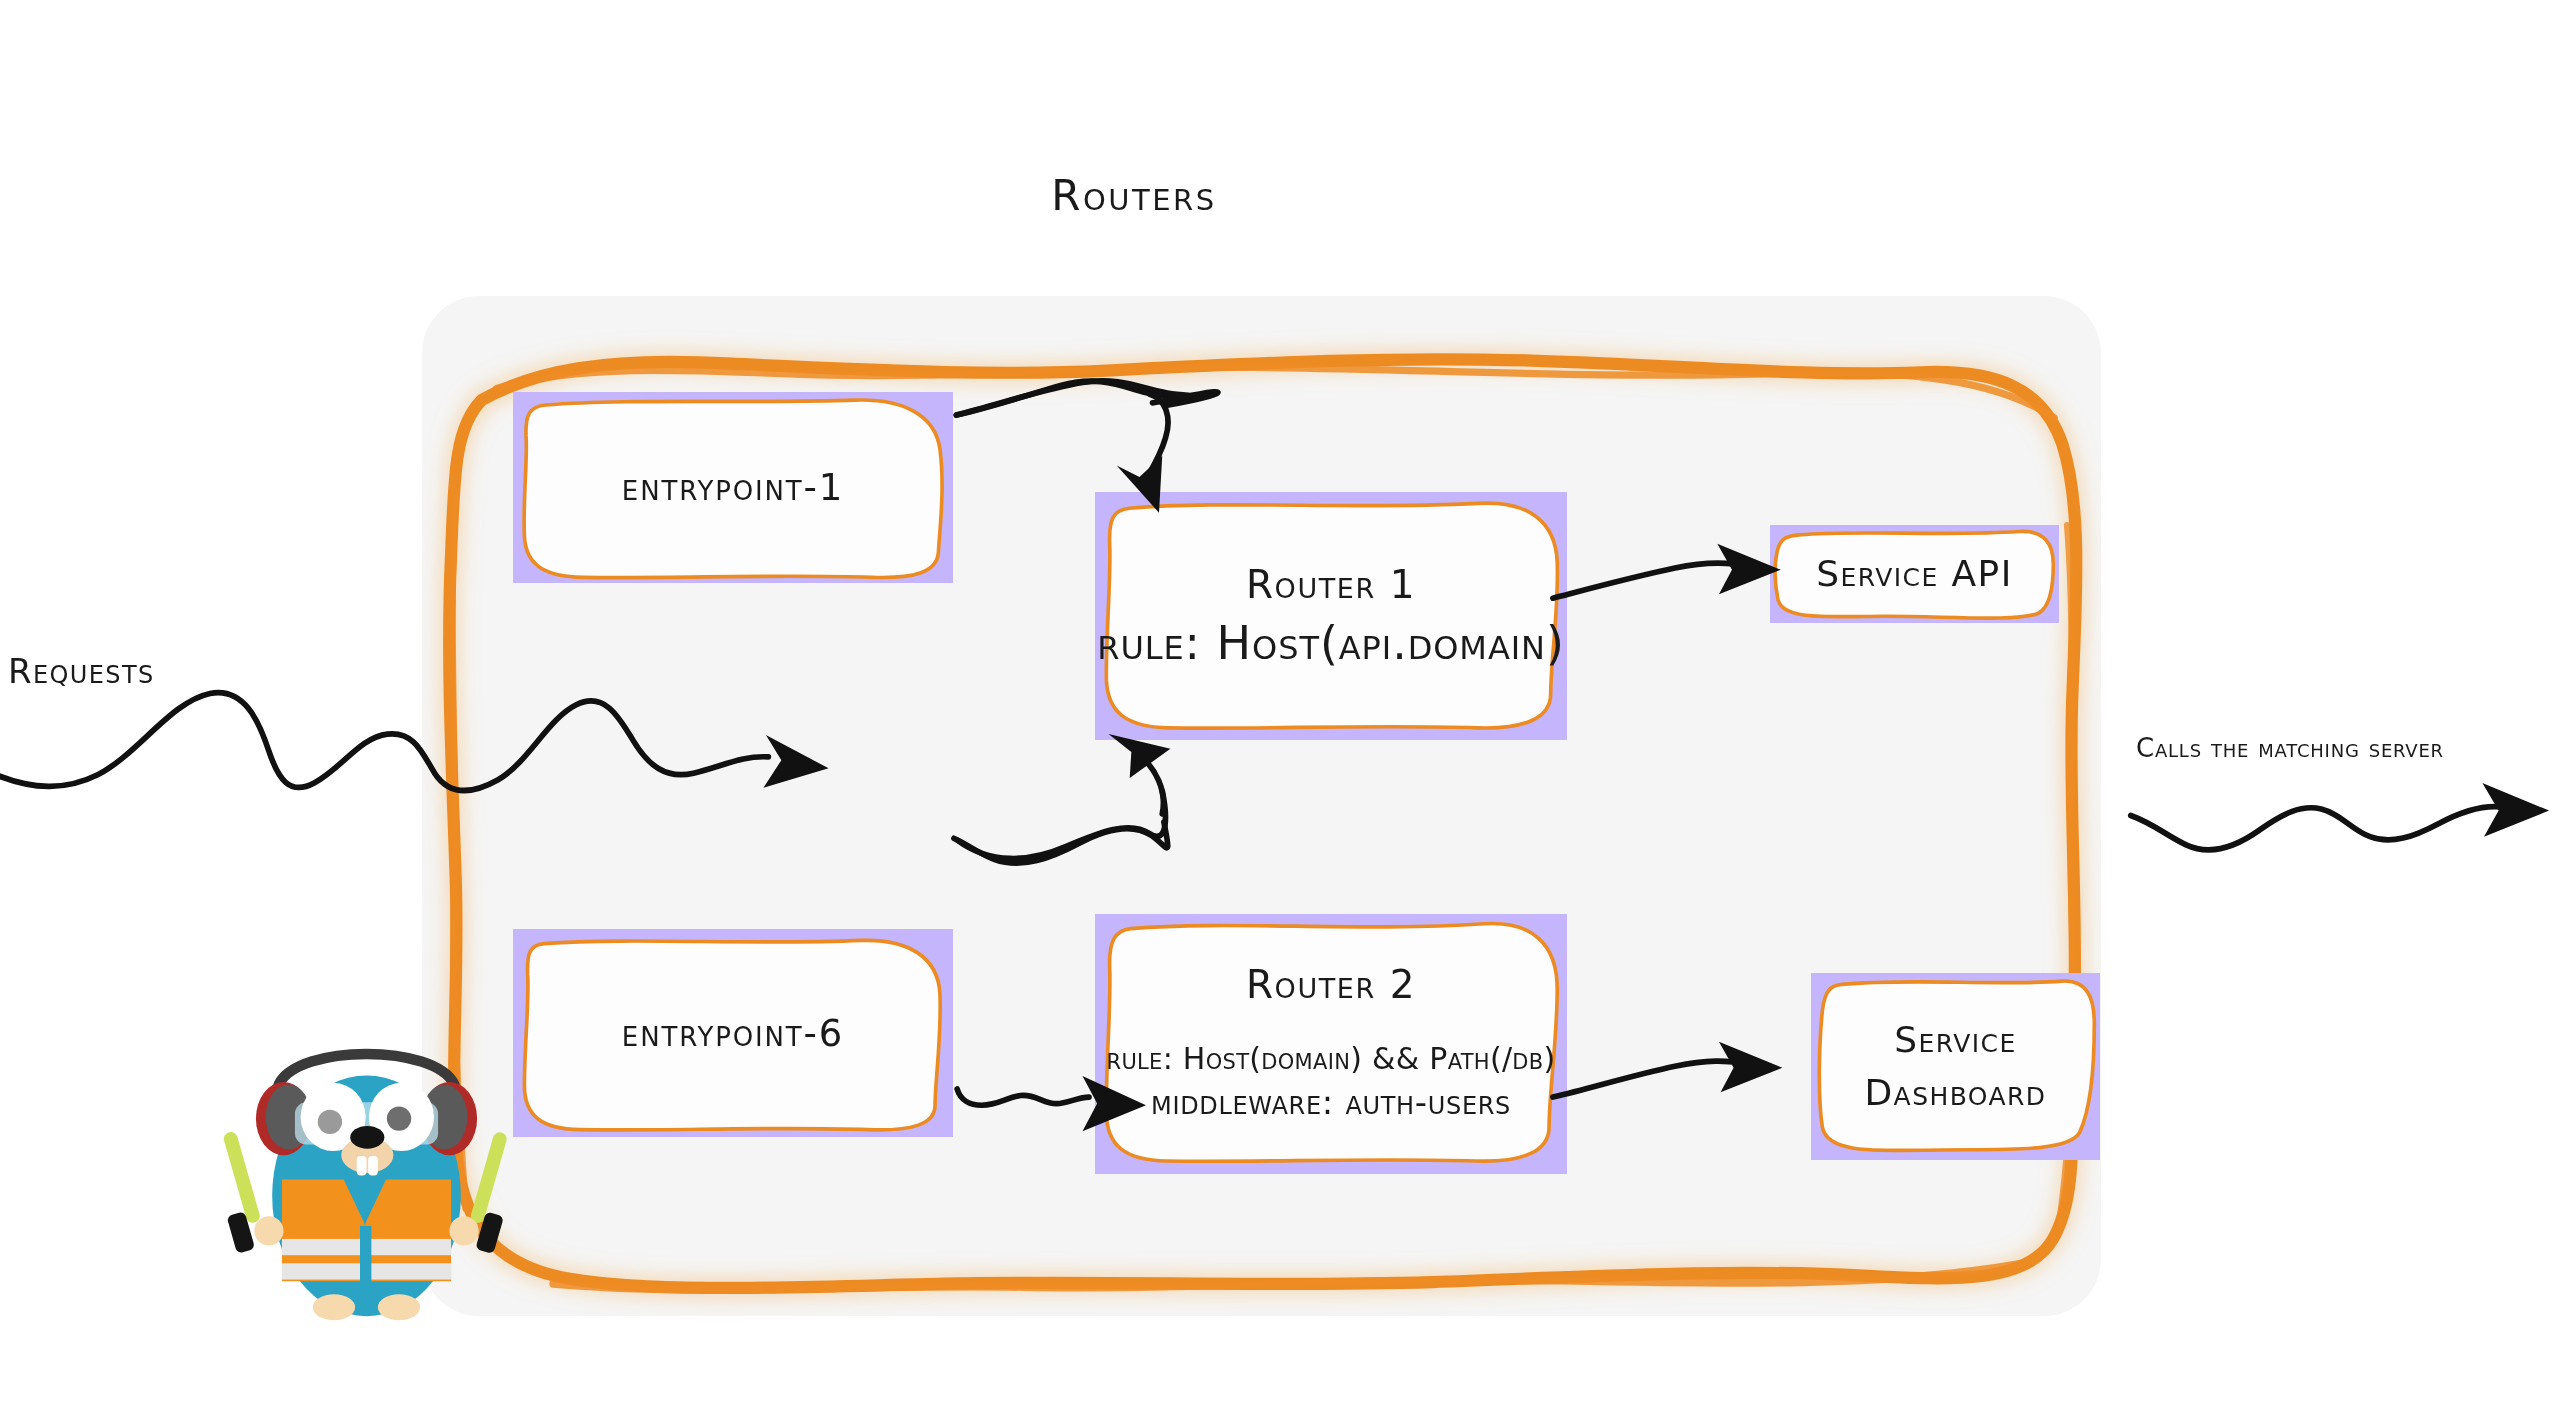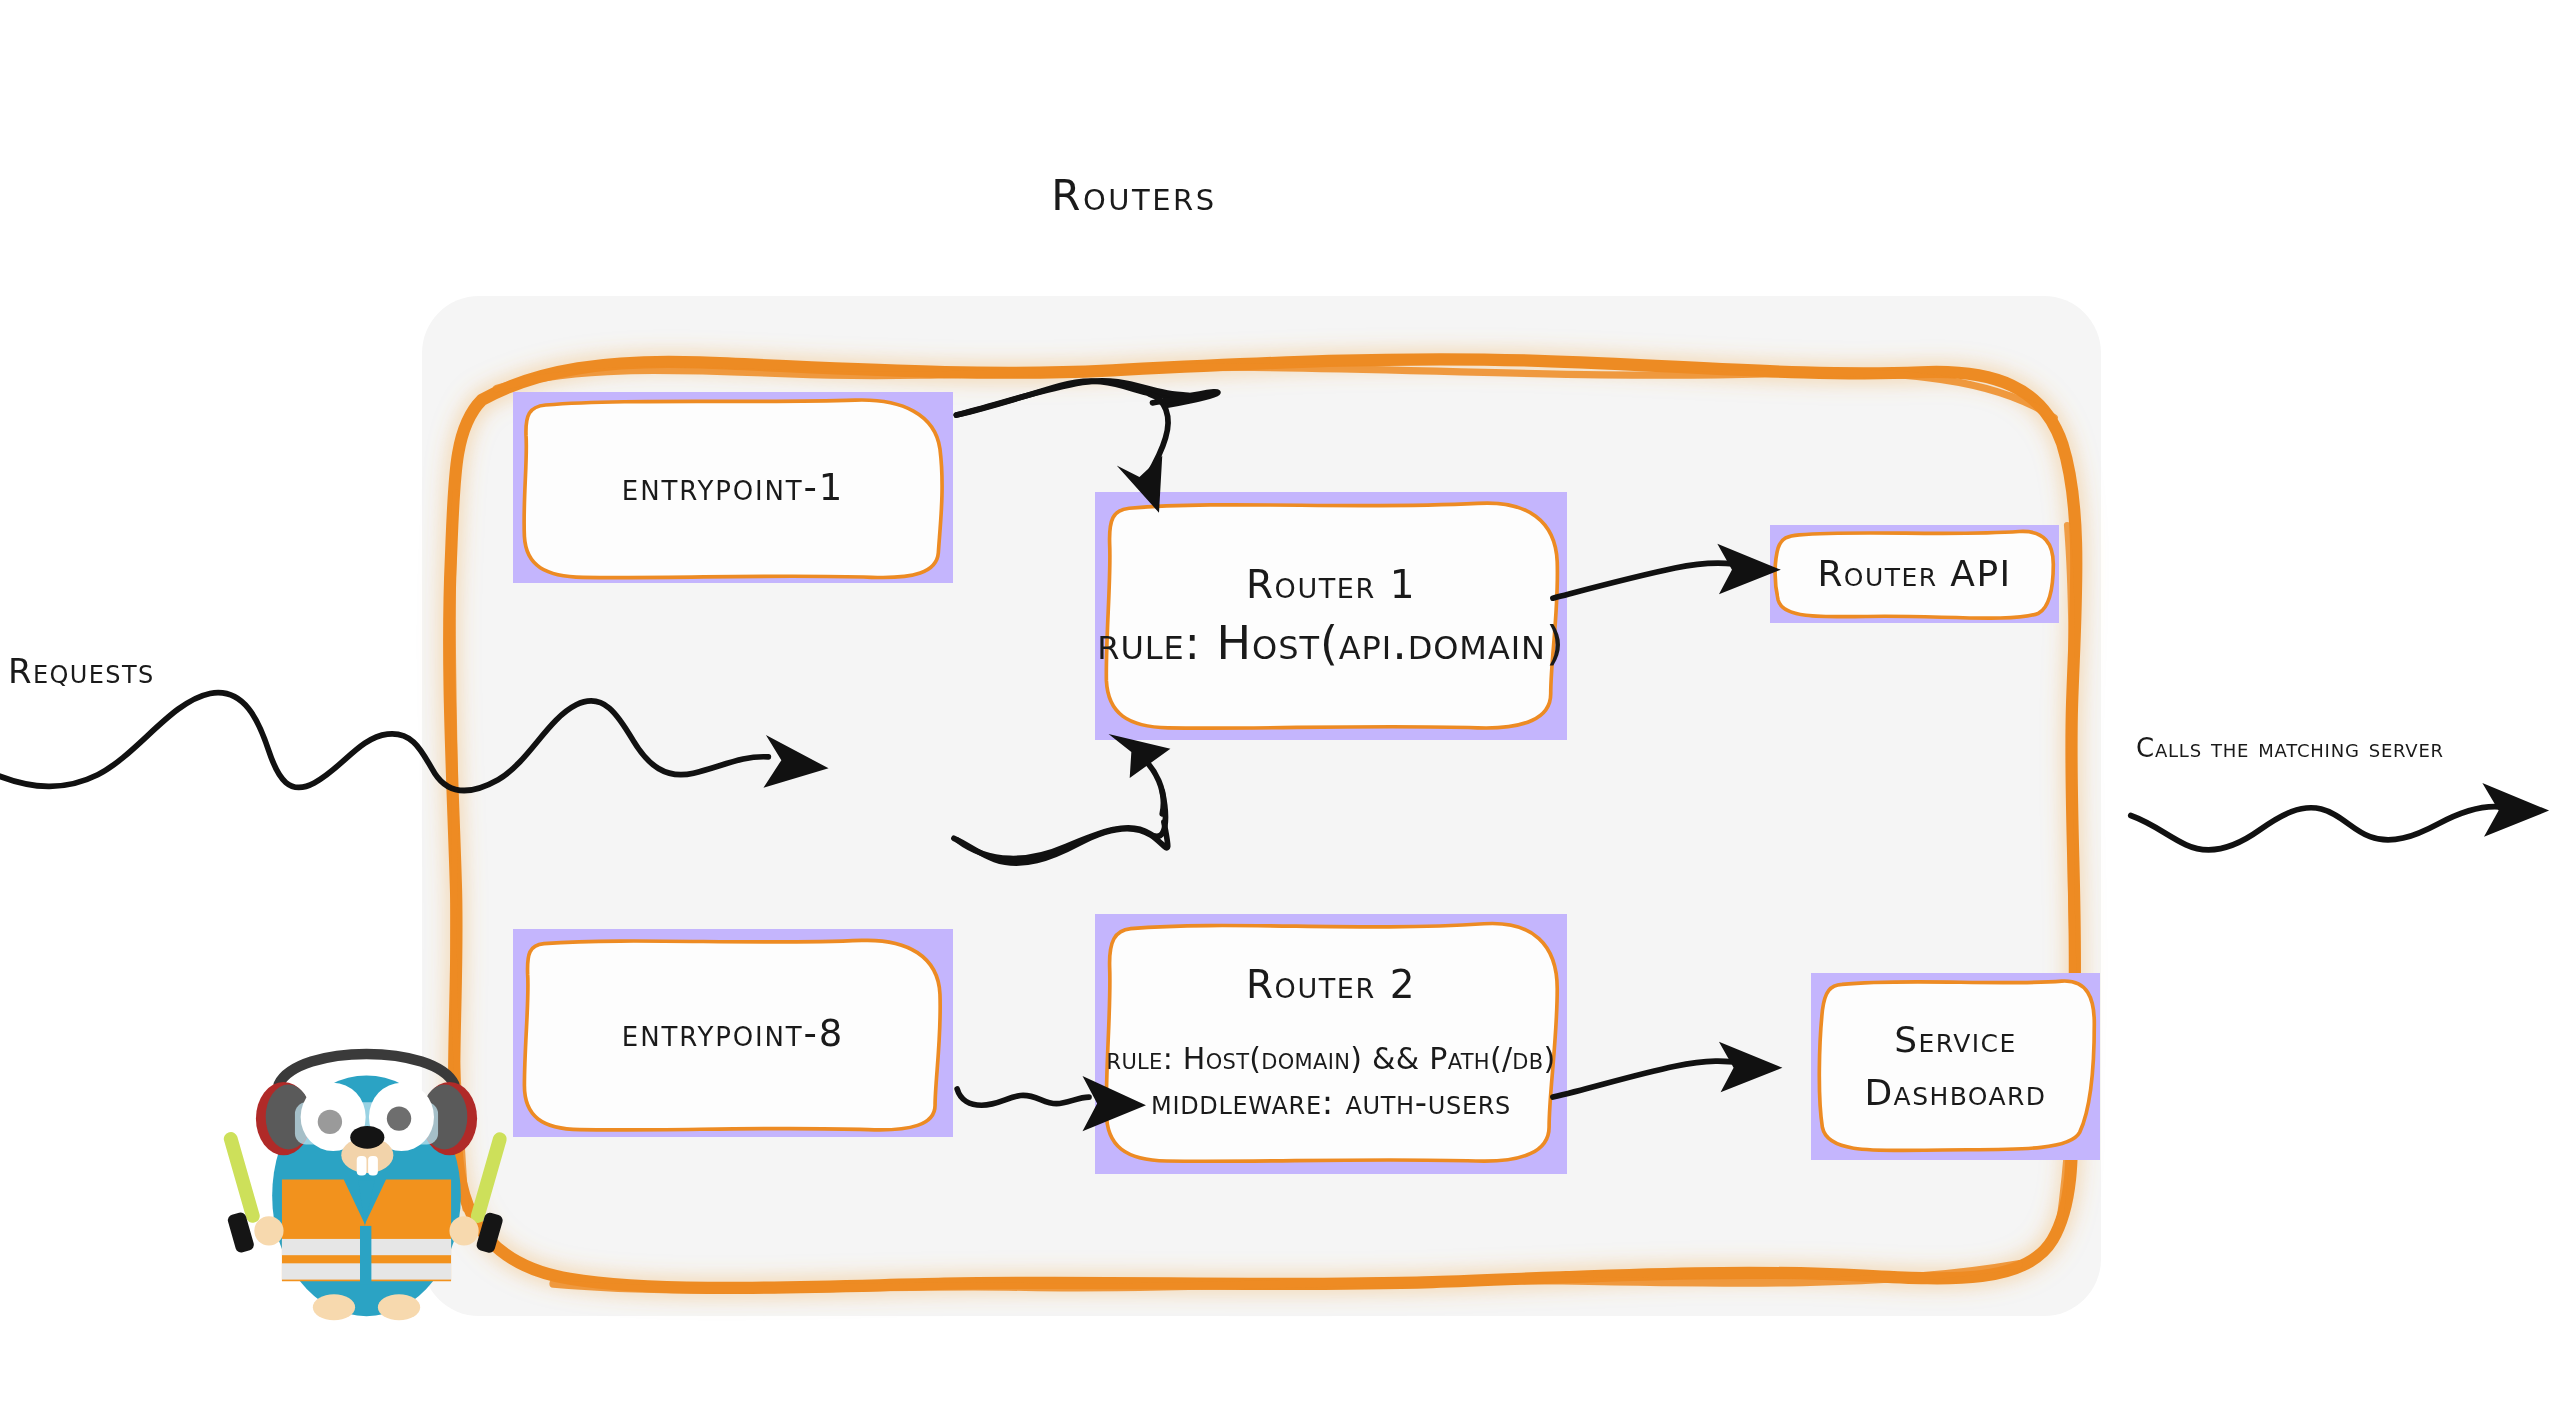--- a/index.html
+++ b/index.html
@@ -229,21 +229,21 @@
 
 
   <div class="node" style="left:513px; top:929px; width:440px; height:208px;">
     <svg class="sketch-border" viewBox="0 0 540 255" preserveAspectRatio="none">
       <path fill="#fdfdfd" stroke="#ED8B23" stroke-width="4.5" stroke-linecap="round" stroke-linejoin="round" d="M38,18 C150,10 290,20 428,14 C484,12 522,34 524,80
                C526,134 518,186 518,216 C518,240 488,248 436,246
                C316,242 186,248 82,246 C36,245 14,230 14,192
                C14,144 20,86 18,56 C17,30 20,20 38,18 Z"></path>
     </svg>
     <div class="node-inner">
-      <div class="hand ep-label">entrypoint-8</div>
+      <div class="hand ep-label">entrypoint-6</div>
     </div>
   </div>
 
   <div class="node" style="left:1095px; top:492px; width:472px; height:248px;">
     <svg class="sketch-border" viewBox="0 0 580 305" preserveAspectRatio="none">
       <path fill="#fdfdfd" stroke="#ED8B23" stroke-width="4.5" stroke-linecap="round" stroke-linejoin="round" d="M42,20 C160,10 320,22 470,14 C532,10 566,36 568,86
                C570,146 560,206 560,248 C560,278 528,292 470,290
                C340,286 200,292 90,290 C40,289 16,272 14,232
                C13,180 20,104 18,64 C17,34 22,22 42,20 Z"></path>
     </svg>
@@ -267,21 +267,21 @@
     </div>
   </div>
 
   <div class="node" style="left:1770px; top:525px; width:289px; height:98px;">
     <svg class="sketch-border" viewBox="0 0 355 120" preserveAspectRatio="none">
       <path fill="#fdfdfd" stroke="#ED8B23" stroke-width="4.5" stroke-linecap="round" stroke-linejoin="round" d="M36,12 C110,6 220,14 306,8 C338,6 348,24 348,48
                C348,76 344,100 330,108 C300,120 200,110 120,112
                C60,113 16,114 10,92 C4,66 6,42 10,28 C14,16 22,13 36,12 Z"></path>
     </svg>
     <div class="node-inner">
-      <div class="hand service-label">Router API</div>
+      <div class="hand service-label">Service API</div>
     </div>
   </div>
 
   <div class="node" style="left:1811px; top:973px; width:289px; height:187px;">
     <svg class="sketch-border" viewBox="0 0 355 230" preserveAspectRatio="none">
       <path fill="#fdfdfd" stroke="#ED8B23" stroke-width="4.5" stroke-linecap="round" stroke-linejoin="round" d="M38,14 C120,6 230,16 308,10 C340,8 348,32 348,62
                C348,110 344,166 330,196 C316,222 230,216 140,218
                C70,219 20,220 14,190 C8,152 10,84 14,46 C17,22 24,15 38,14 Z"></path>
     </svg>
     <div class="node-inner">

